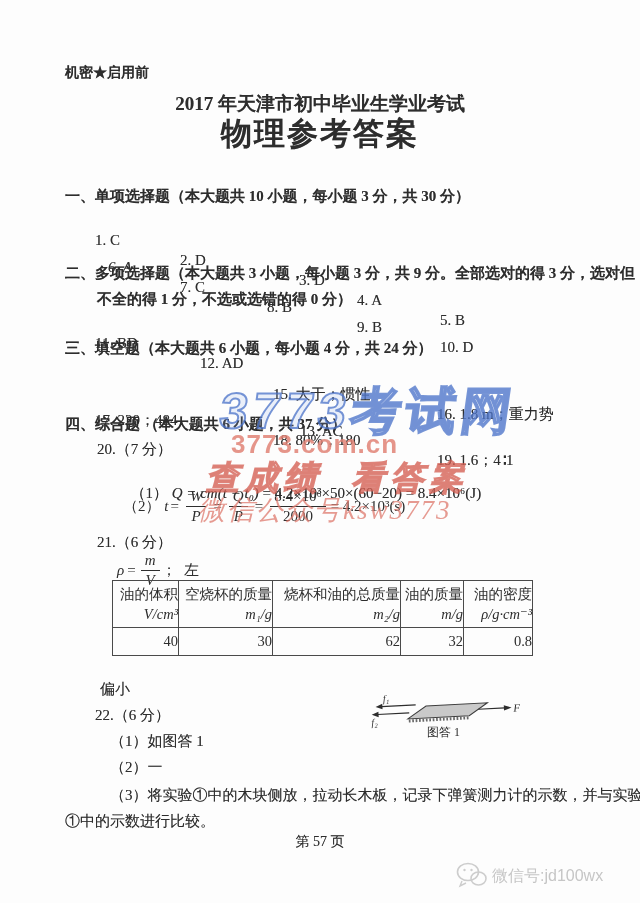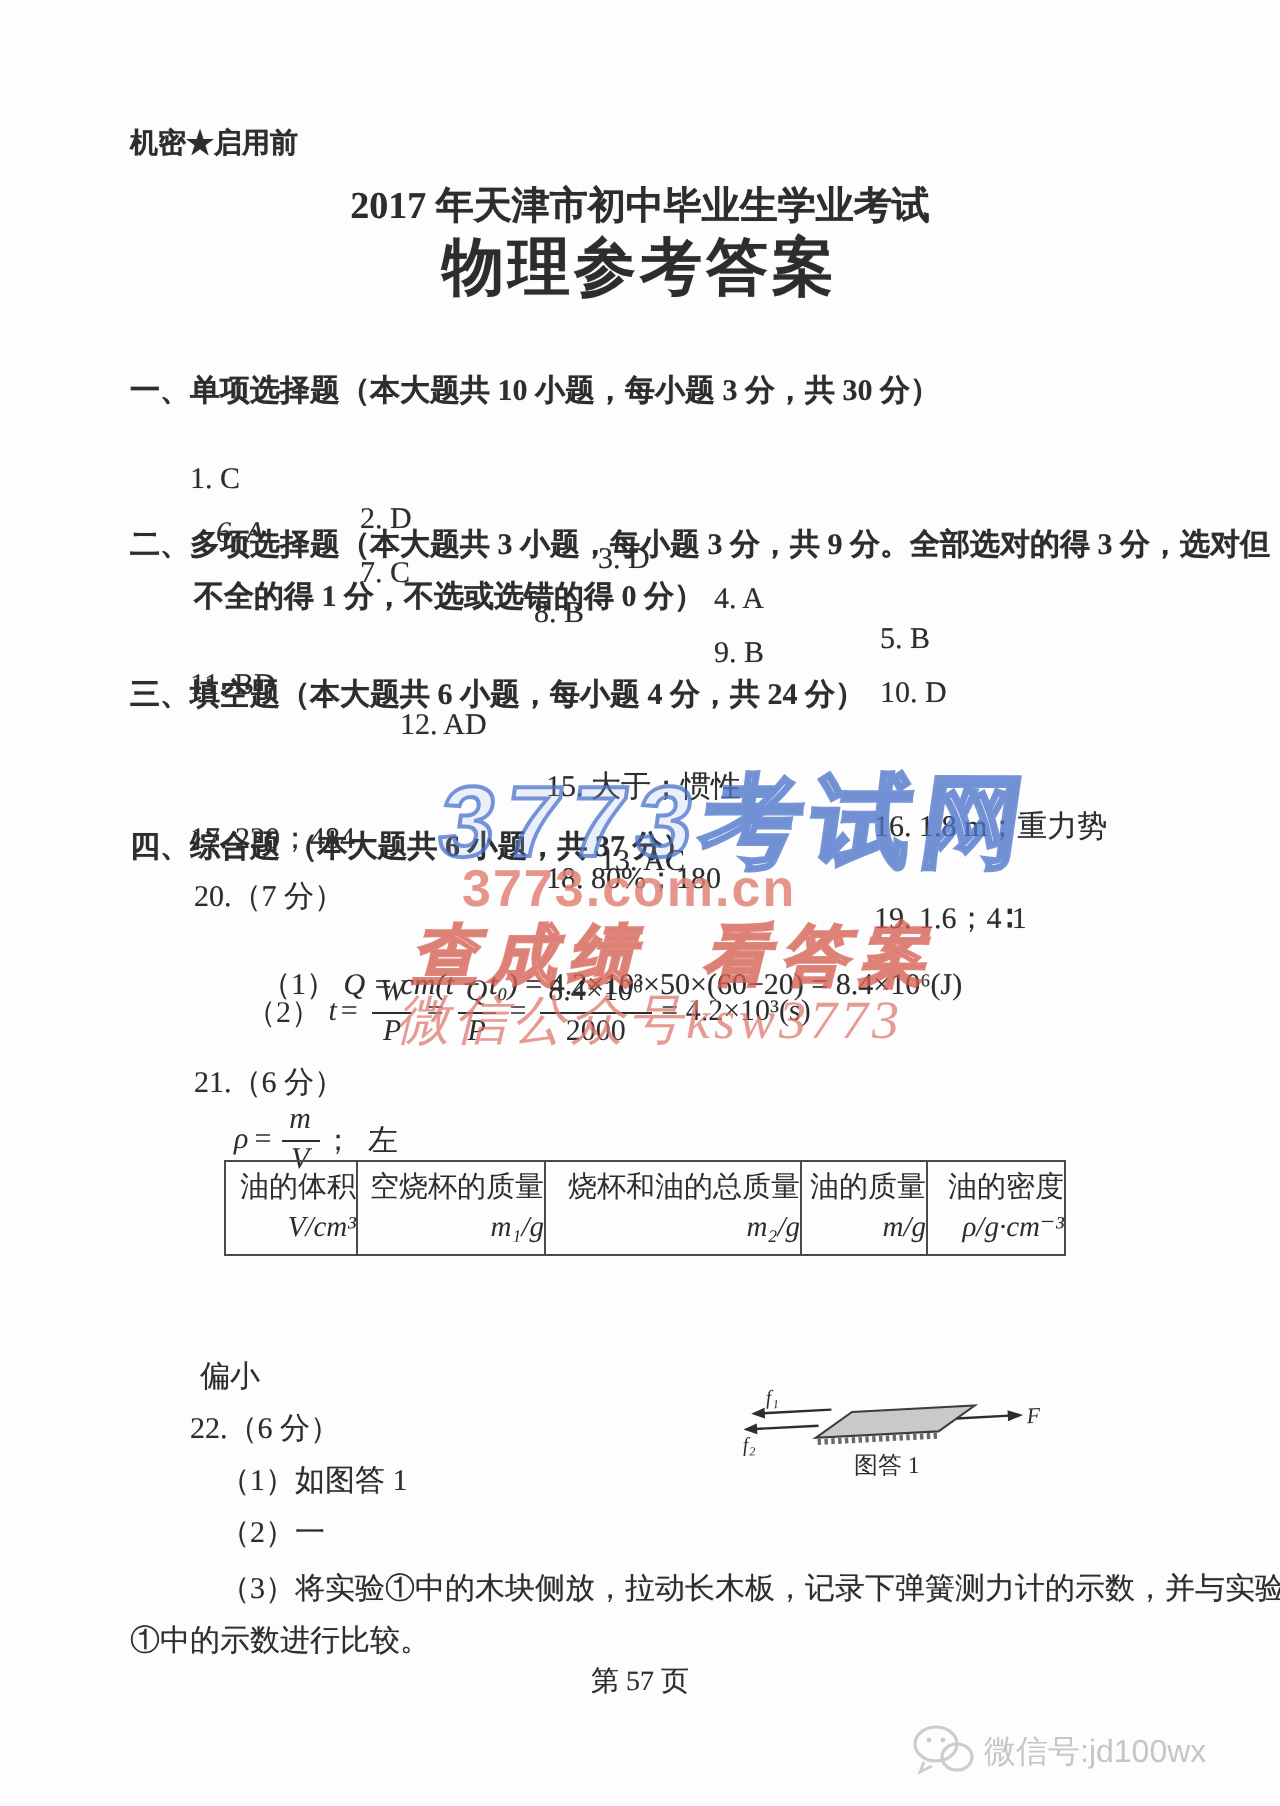--- a/index.html
+++ b/index.html
@@ -142,20 +142,27 @@
         </td>
     <td>
           <span style="display:block;">油的质量</span>
           <span class="it" style="display:block;">m/g</span>
         </td>
     <td>
           <span style="display:block;">油的密度</span>
           <span class="it" style="display:block;">ρ/g·cm⁻³</span>
         </td>
   </tr>
+  <tr class="val">
+    <td>40</td>
+    <td>30</td>
+    <td>62</td>
+    <td>32</td>
+    <td>0.8</td>
+  </tr>
 </tbody>
   </table>
 
 <div class="line" style="left:100px;top:679px;">偏小</div>
 
 <div class="line" style="left:95px;top:705px;">22.（6 分）</div>
 <div class="line" style="left:110px;top:731px;">（1）如图答 1</div>
 
 <svg style="position:absolute;left:370px;top:687px;" width="152" height="58" viewBox="0 0 178 58">
   <g transform="rotate(-3 90 25)">

